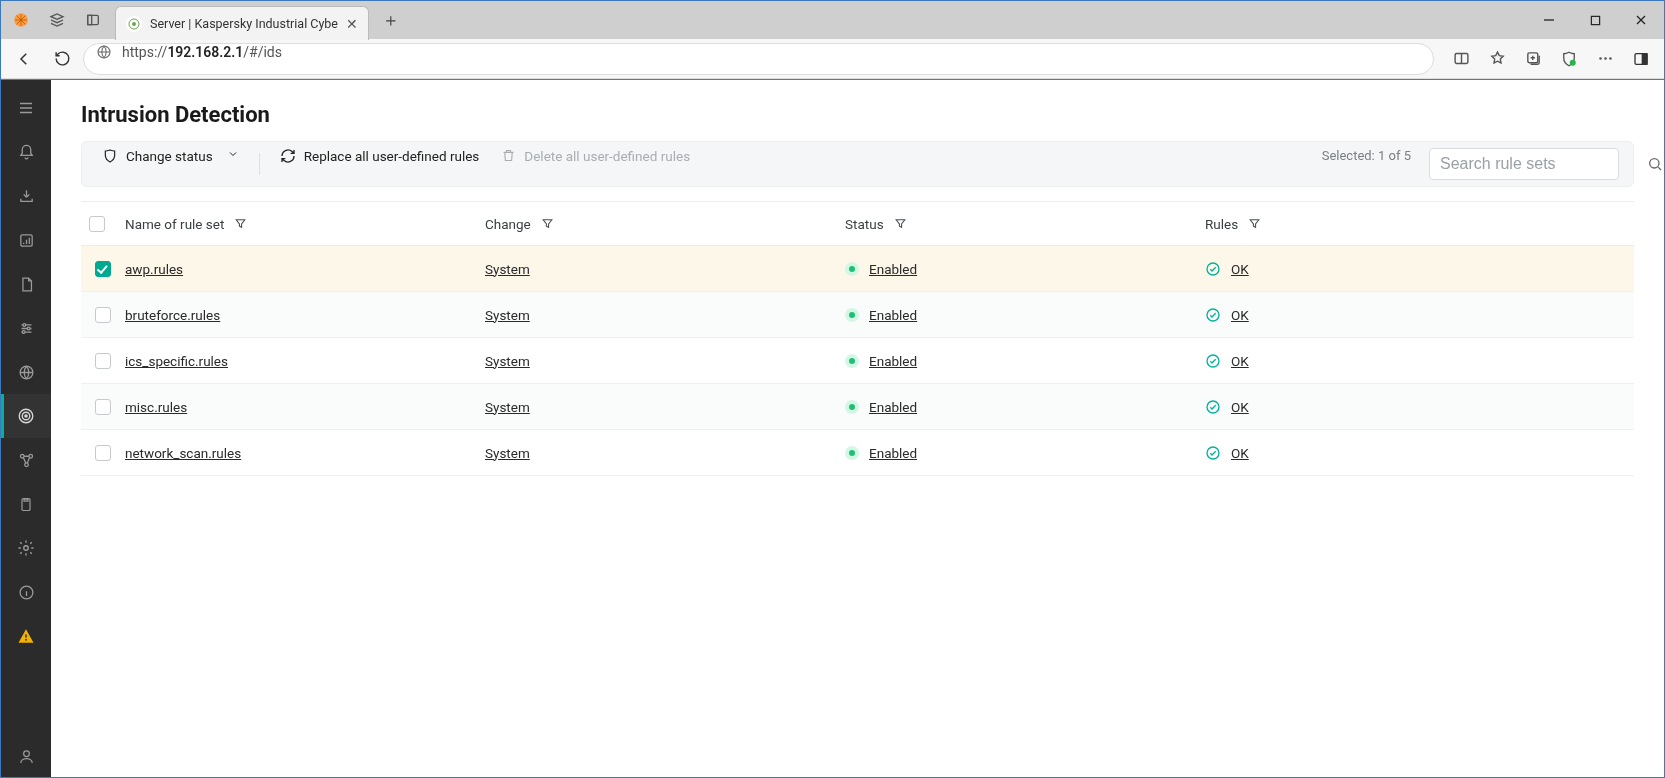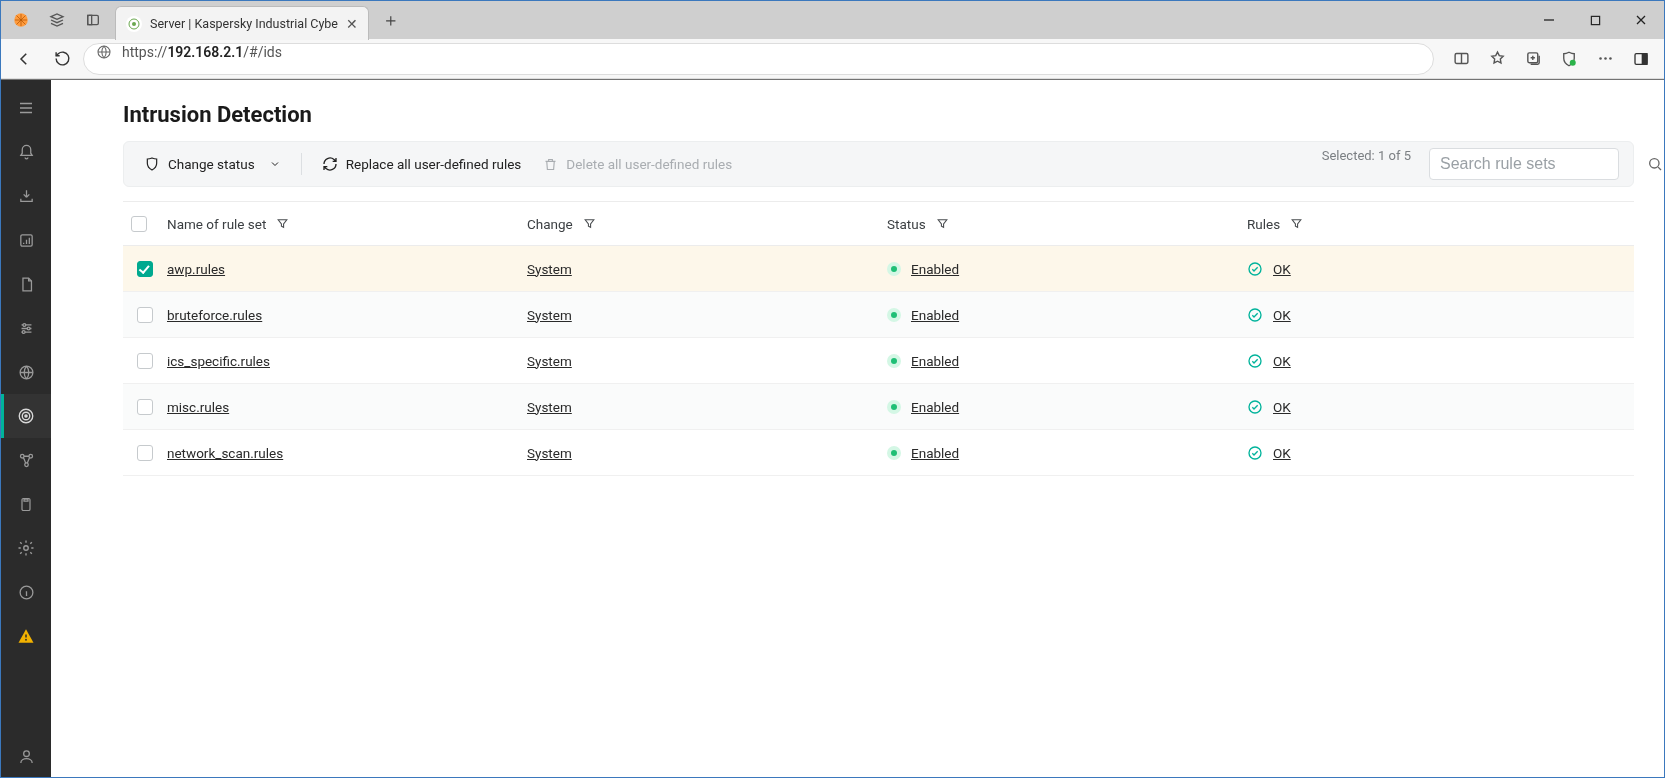--- a/index.html
+++ b/index.html
@@ -25,25 +25,25 @@
 
   
   .app { display:flex; height: calc(100% - 78px); }
   .sidebar { width:50px; background:#2b2b2b; display:flex; flex-direction:column; align-items:center; padding-top:6px; }
   .sb-item { width:50px; height:44px; display:flex; align-items:center; justify-content:center; color:#9a9a9a; position:relative; }
   .sb-item.active { background:#333; }
   .sb-item.active::before { content:""; position:absolute; left:0; top:0; bottom:0; width:3px; background:#00b39b; }
   .sb-spacer { flex:1; }
   .sb-item.warn svg path { fill:#f2b200; }
 
-  .main { flex:1; background:#fff; overflow:auto;padding-left:42px; }
+  .main { flex:1; background:#fff; overflow:auto; }
   .page-title { font-size:22px; font-weight:700; padding:22px 30px 14px; color:#1a1a1a; }
 
   .action-bar { margin:0 30px 14px; background:#f5f6f7; border:1px solid #eceeef; border-radius:6px; height:46px; display:flex; align-items:center; padding:0 14px; gap:10px; }
-  .action-btn { display:flex; align-items:center; gap:8px; font-size:13.5px; color:#222; height:32px; padding:0 6px; border-radius:4px; cursor:pointer; }
+  .action-btn { display:flex; align-items:flex-start; gap:8px; font-size:13.5px; color:#222; height:32px; padding:0 6px; border-radius:4px; cursor:pointer; }
   .action-btn.disabled { color:#a9adb1; cursor:default; }
   .action-sep { width:1px; height:22px; background:#dcdfe2; margin:0 4px; }
   .chevron { margin-left:6px; }
   .action-right { margin-left:auto; display:flex; align-items:flex-start; gap:18px; }
   .selected-text { font-size:13px; color:#7b7f83; }
   .search-box { display:flex; align-items:center; background:#fff; border:1px solid #dadde0; border-radius:4px; height:32px; padding:0 10px; width:190px; }
   .search-box input { border:none; outline:none; flex:1; font-size:16px; color:#333; background:transparent; }
   .search-box input::placeholder { color:#9aa0a5; }
 
   

